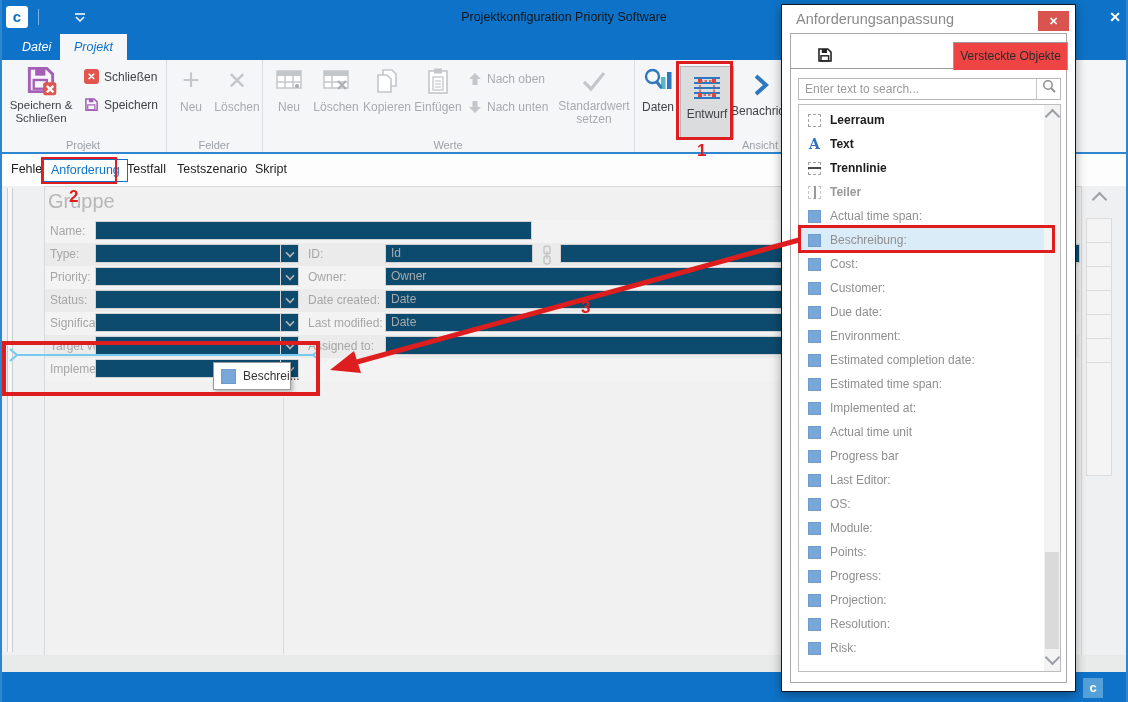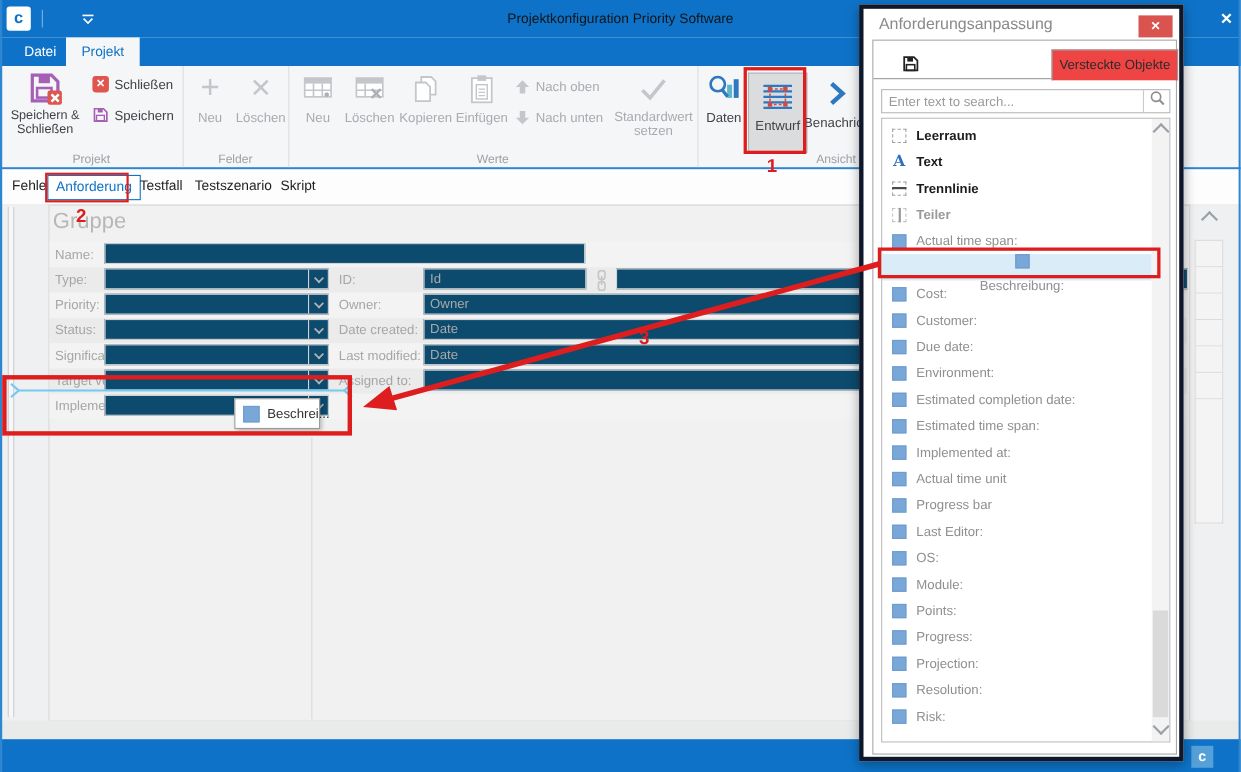--- a/index.html
+++ b/index.html
@@ -8,21 +8,21 @@
   
   .titlebar{position:absolute;left:0;top:0;width:1128px;height:34px;background:#0e73c8;}
   .app-badge{position:absolute;left:6px;top:6px;width:22px;height:22px;background:#fff;border-radius:3px;
              color:#0e73c8;font-weight:bold;font-size:15px;text-align:center;line-height:21px;}
   .qa-sep{position:absolute;left:38px;top:9px;width:1px;height:16px;background:rgba(255,255,255,.45);}
   .qa-chev{position:absolute;left:74px;top:13px;}
   .win-title{position:absolute;left:0;top:0;width:1128px;height:34px;line-height:34px;text-align:center;
              color:#10151a;font-size:12.5px;}
   .win-close{position:absolute;left:1104px;top:7px;width:22px;height:20px;color:#fff;font-size:14px;
              font-weight:bold;text-align:center;line-height:20px;}
-  .ribbon-tabs{position:absolute;left:0;top:34px;width:1128px;height:26px;background:#0e73c8;}
+  .ribbon-tabs{position:absolute;left:0;top:34px;width:1128px;height:26px;background:#0e73c8;font-style:italic;}
   .rtab{position:absolute;top:0;height:26px;line-height:26px;padding:0 14px;color:#fff;font-size:12.5px;}
   .rtab.active{background:#f5f6f7;color:#0e73c8;}
   .ribbon{position:absolute;left:0;top:60px;width:1128px;height:92px;background:#f5f6f7;
           border-bottom:2px solid #2e86d0;}
   .rgroup{position:absolute;top:0;height:92px;border-right:1px solid #dcdee1;}
   .glabel{position:absolute;bottom:1px;left:0;width:100%;text-align:center;color:#9ba1a8;font-size:11px;}
   .bigbtn{position:absolute;top:4px;width:74px;text-align:center;color:#3f4347;font-size:11.5px;line-height:13px;}
   .bigbtn .bicon{display:block;margin:0 auto 3px;}
   .smallrow{position:absolute;display:flex;align-items:center;gap:5px;color:#3f4347;font-size:12px;}
   .medbtn{position:absolute;top:6px;text-align:center;font-size:12px;color:#3f4347;}
@@ -70,40 +70,40 @@
            font-weight:bold;font-size:13px;text-align:center;line-height:20px;z-index:6;}
   .edge{position:absolute;top:0;width:2px;height:702px;background:#2e86d0;z-index:4;}
   
   .insert-line{position:absolute;left:6px;top:348px;z-index:30;}
   .drag-chip{position:absolute;left:213px;top:362px;width:78px;height:28px;background:#fff;
              border:1px solid #9b9b9b;box-shadow:2px 2px 4px rgba(0,0,0,.25);display:flex;align-items:center;
              gap:7px;padding-left:7px;box-sizing:border-box;z-index:35;color:#333;}
   .blue-sq{width:13px;height:13px;background:#79a7d7;border:1px solid #6d9cce;flex:none;}
   
   .panel{position:absolute;left:781px;top:4px;width:295px;height:688px;background:#fff;
-         border:4px solid #0f172a;box-shadow:0 3px 10px rgba(0,0,0,.35);z-index:50;box-sizing:border-box;}
+         border:1px solid #0f172a;box-shadow:0 3px 10px rgba(0,0,0,.35);z-index:50;box-sizing:border-box;}
   .p-title{position:absolute;left:14px;top:6px;font-size:14.5px;color:#8a8a8a;}
   .p-close{position:absolute;right:6px;top:6px;width:31px;height:20px;background:#d9544e;color:#fff;
            font-size:11px;font-weight:bold;text-align:center;line-height:20px;}
   .p-client{position:absolute;left:8px;top:28px;width:277px;height:650px;border:1px solid #a9a9a9;
             background:#fff;box-sizing:border-box;}
   .p-save{position:absolute;left:26px;top:13px;}
   .p-tab{position:absolute;left:162px;top:8px;width:113px;height:27px;border:1px solid #9b9b9b;border-bottom:none;
          text-align:center;line-height:27px;color:#2b2b2b;background:#ef4444;}
   .p-toolline{position:absolute;left:0;top:34px;width:162px;height:1px;background:#9b9b9b;}
   .p-search{position:absolute;left:7px;top:44px;width:263px;height:22px;border:1px solid #b8b8b8;
             box-sizing:border-box;background:#fff;}
   .p-search .ph{position:absolute;left:6px;top:0;line-height:20px;color:#9a9a9a;}
   .p-sbtn{position:absolute;right:0;top:0;width:23px;height:20px;border-left:1px solid #c9c9c9;
           text-align:center;line-height:18px;}
   .p-list{position:absolute;left:7px;top:70px;width:263px;height:568px;border:1px solid #bdbdbd;
           background:#fff;box-sizing:border-box;overflow:hidden;}
   .items{position:absolute;left:0;top:3px;right:16px;}
   .p-item{height:24px;display:flex;align-items:center;gap:9px;padding-left:9px;color:#8f8f8f;}
-  .p-item.sel{background:#d9ecf8;flex-direction:column;}
+  .p-item.sel{background:#d9ecf8;}
   .p-lbl.bold{font-weight:bold;color:#1c1c1c;}
   .p-lbl.bold.muted{color:#9a9a9a;}
   .ic{width:13px;height:13px;flex:none;position:relative;box-sizing:border-box;}
   .ic-field{background:#79a7d7;border:1px solid #6d9cce;}
   .ic-empty-space{border:1px dashed #a3a3a3;background:#fff;}
   .ic-separator-line{border:1px dashed #a3a3a3;}
   .ic-separator-line::after{content:"";position:absolute;left:-1px;right:-1px;top:4px;height:2px;background:#4a4a4a;}
   .ic-splitter{border:1px dashed #c6c6c6;}
   .ic-splitter::after{content:"";position:absolute;left:5px;top:-1px;bottom:-1px;width:2px;background:#9a9a9a;}
   .ic-text-a{border:none;color:#2f6fbf;font-family:"DejaVu Serif",serif;font-weight:bold;font-size:14px;

